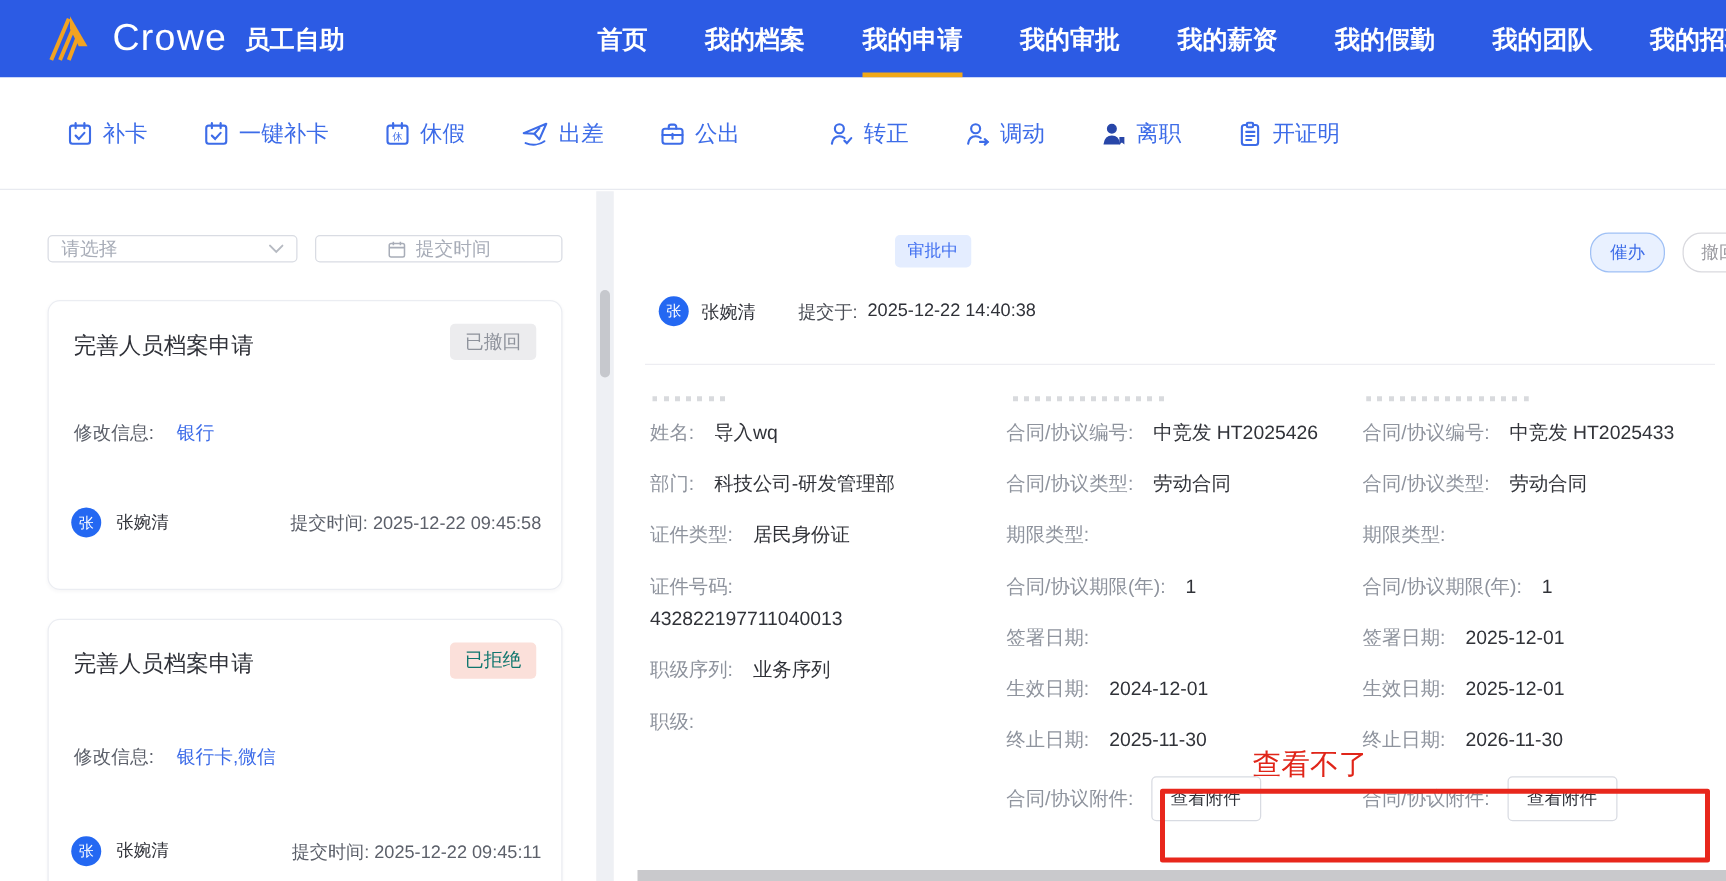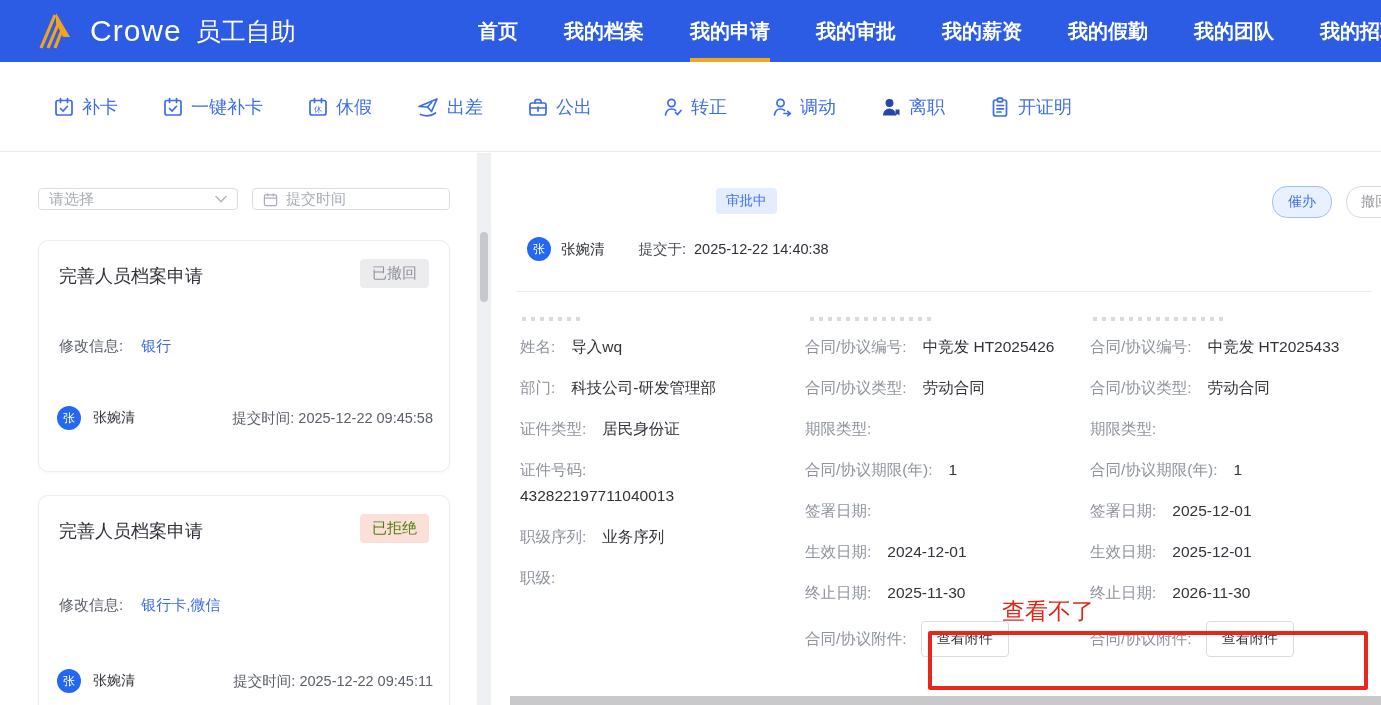--- a/index.html
+++ b/index.html
@@ -5,44 +5,44 @@
   * { margin:0; padding:0; box-sizing:border-box; }
   html,body { background:#fff; }
   body { font-family:"Liberation Sans","DejaVu Sans",sans-serif; }
   .screen { position:relative; width:1381px; height:705px; overflow:hidden; background:#fff; }
 
   
   .appbar { position:absolute; left:0; top:0; width:1381px; height:62px; background:#2c5be4; display:flex; align-items:center; }
   .brand { display:flex; align-items:center; margin-left:34px; }
   .brand svg { display:block; }
   .brand-name { color:#fff; font-size:30px; font-weight:500; letter-spacing:1px; margin-left:12px; }
-  .brand-product { color:#fff; font-size:25px; font-weight:400; margin-left:14px; }
+  .brand-product { color:#fff; font-size:20px; font-weight:700; margin-left:14px; }
   .nav { position:absolute; left:478px; top:0; height:62px; display:flex; gap:46px; }
   .nav-item { position:relative; height:62px; display:flex; align-items:center; color:#fff; font-size:20px; font-weight:600; cursor:pointer; white-space:nowrap; }
   .nav-item.active::after { content:""; position:absolute; left:0; right:0; bottom:0; height:4px; background:#f0a818; }
 
   
   .toolbar { position:absolute; left:0; top:62px; width:1381px; height:90px; background:#fff; border-bottom:1px solid #e8eaf0; display:flex; align-items:center;padding-left:13px; }
   .tgroup { display:flex; align-items:center; gap:44px; }
   .tgroup.g1 { margin-left:40px; }
   .tgroup.g2 { margin-left:70px; }
   .titem { display:flex; align-items:center; gap:7px; color:#3d6ce8; font-size:18px; cursor:pointer; white-space:nowrap; }
   .titem svg { display:block; }
 
   
   .fake-input { position:absolute; height:22px; border:1px solid #d9dce3; border-radius:4px; background:#fff; display:flex; align-items:center; font-size:15px; color:#a8adb8; padding:0 10px; cursor:pointer; }
   .select-box { left:38px; top:188px; width:200px; }
   .select-box .ph { flex:1; }
-  .date-box { left:252px; top:188px; width:198px; gap:8px; }
+  .date-box { left:252px; top:188px; width:198px; gap:8px;justify-content:center; }
 
   .card { position:absolute; left:38px; width:412px; height:232px; background:#fff; border:1px solid #ebedf2; border-radius:10px; box-shadow:0 1px 3px rgba(40,50,80,.04); cursor:pointer;padding-left:29px; }
   .card-title { position:absolute; left:20px; top:23px; font-size:18px; color:#2f3138; }
   .badge { position:absolute; right:20px; top:18px; font-size:15px; padding:5px 12px; border-radius:4px; }
   .badge.gray { background:#ececee; color:#8f939c; }
-  .badge.red { background:#fbe0da; color:#4d7c0f; }
+  .badge.red { background:#fbe0da; color:#0f766e; }
   .card-info { position:absolute; left:20px; font-size:15px; color:#5c606a; }
   .card-info a { color:#3d6ce8; text-decoration:none; }
   .card-foot { position:absolute; left:18px; right:16px; display:flex; align-items:center; }
   .avatar { width:24px; height:24px; border-radius:50%; background:#2468f2; color:#fff; font-size:12px; display:flex; align-items:center; justify-content:center; flex:none; }
   .card-foot .nm { font-size:14px; color:#2f3138; margin-left:12px; }
   .card-foot .tm { font-size:14.5px; color:#5c606a; margin-left:auto; }
 
   
   .v-track { position:absolute; left:477px; top:153px; width:14px; height:552px; background:#eef0f4; }
   .v-thumb { position:absolute; left:480px; top:232px; width:8px; height:70px; border-radius:4px; background:#c6c8cd; cursor:pointer; }

